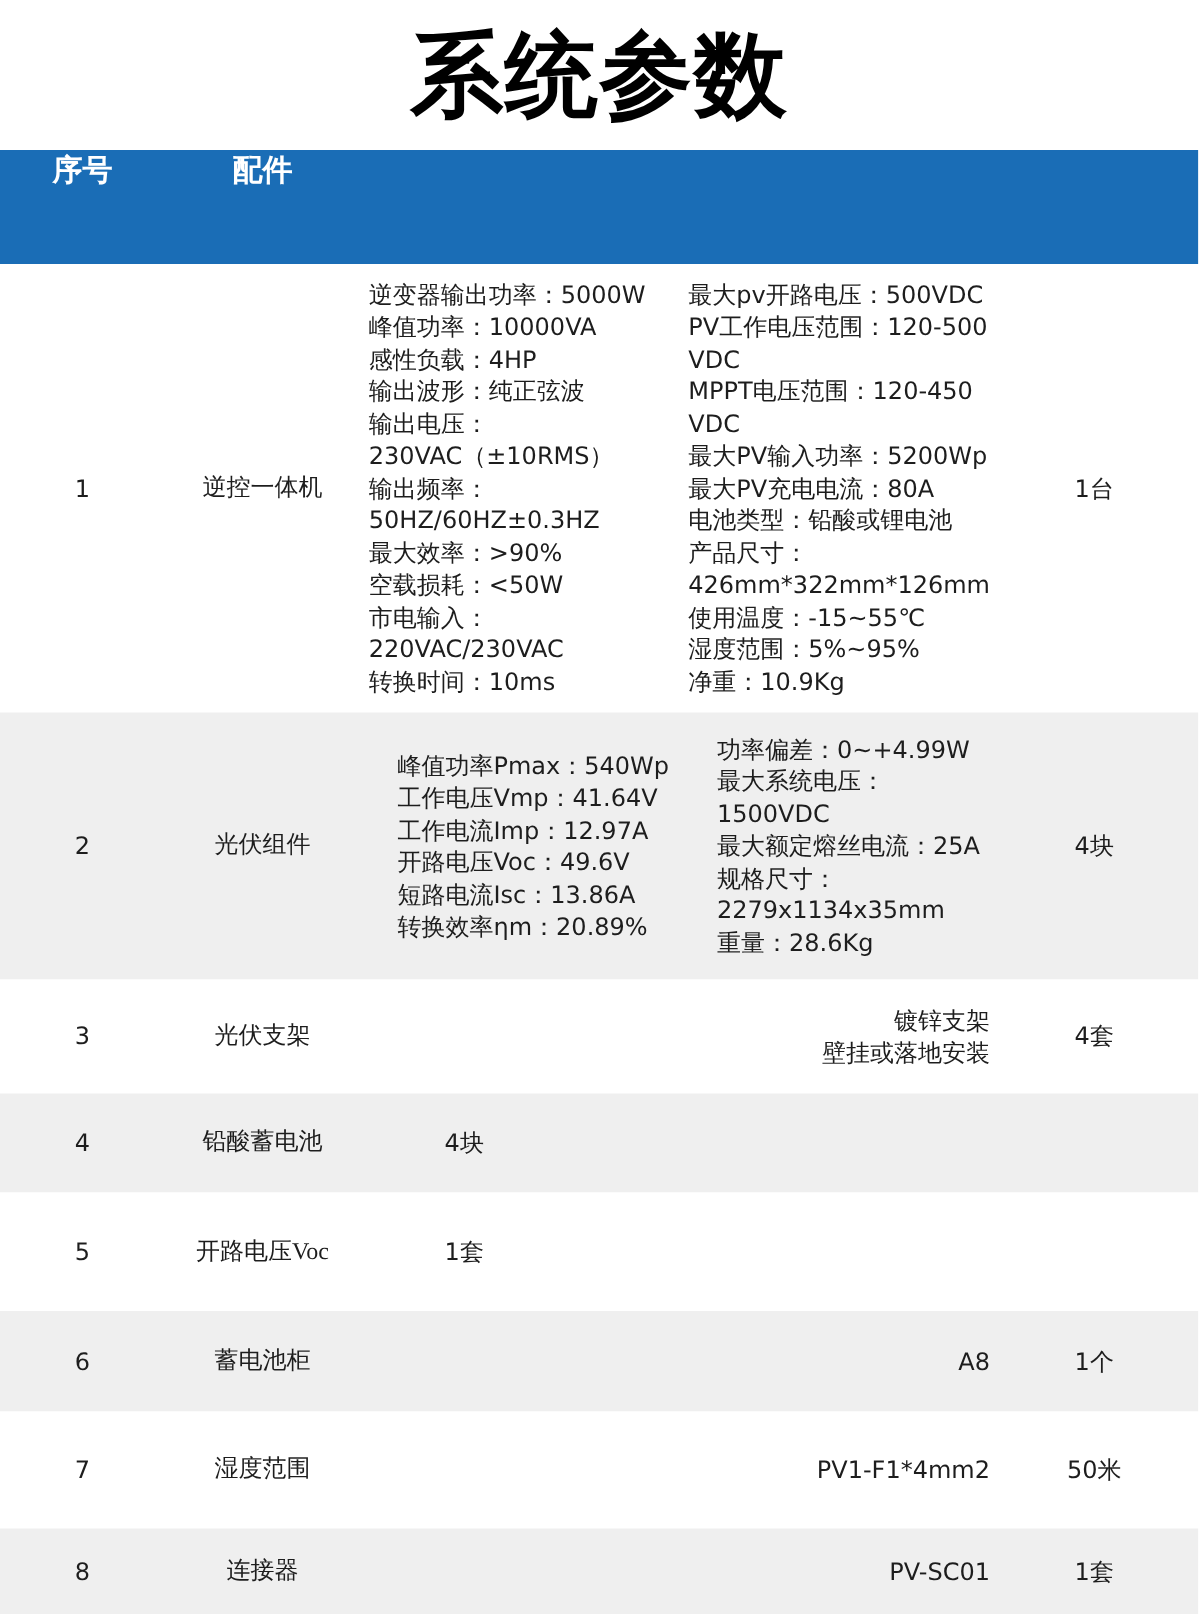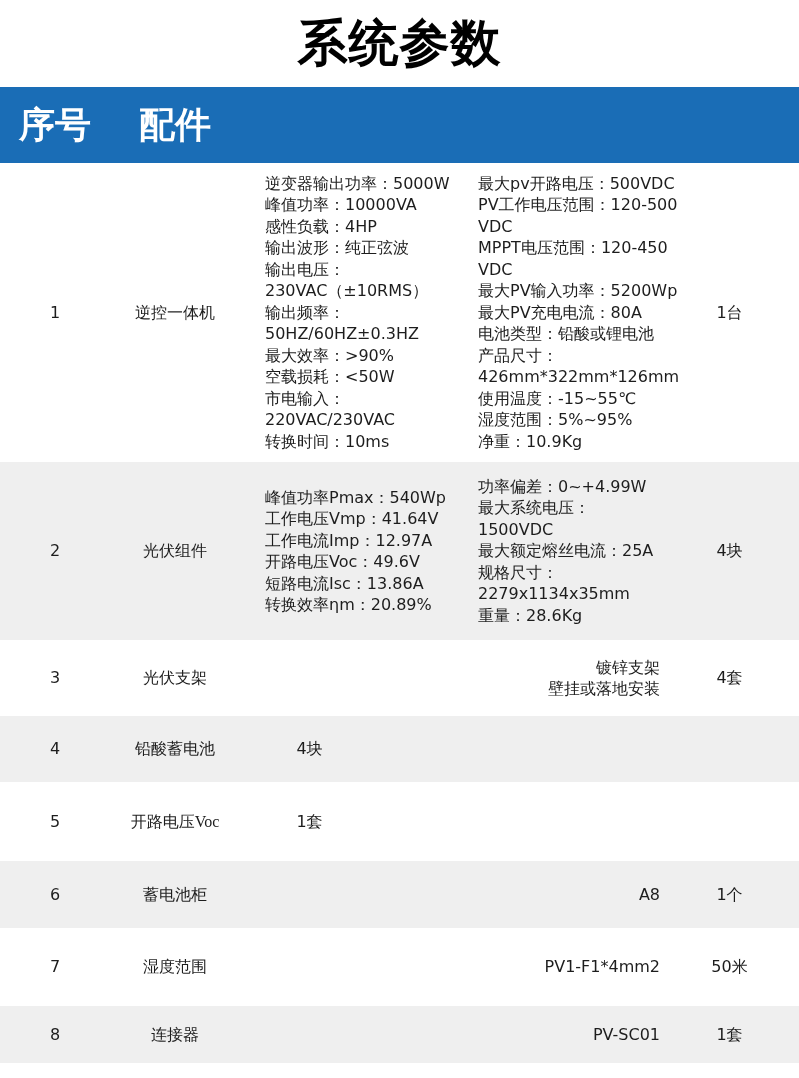--- a/index.html
+++ b/index.html
@@ -5,37 +5,36 @@
   * { box-sizing: border-box; margin: 0; padding: 0; }
   html, body { background: #ffffff; }
   body {
     width: 799px;
     font-family: "DejaVu Sans", "Liberation Sans", sans-serif;
     color: #1d1d1d;
   }
   .page { width: 799px; height: 1078px; background: #ffffff; overflow: hidden; }
 
   .title {
-    height: 87px;
+    height: 100px;
     display: flex;
     align-items: center;
     justify-content: center;
-    font-size: 50px;
+    font-size: 62px;
     font-weight: 800;
     color: #000000;
     letter-spacing: 1px;
   }
 
   .thead {
     height: 76px;
     background: #1a6db6;
     color: #ffffff;
     display: flex;
-    align-items: center;
-    font-size: 36px;
+    font-size: 20px;
     font-weight: bold;
   }
   .c1 { width: 110px; text-align: center; flex: 0 0 110px; }
   .c2 { width: 130px; text-align: center; flex: 0 0 130px; font-family: Liberation Serif, serif; }
   .c3 { width: 420px; flex: 0 0 420px; }
   .c4 { width: 139px; text-align: center; flex: 0 0 139px; }
   .thead .c3 { text-align: center; }
 
   .row {
     display: flex;
@@ -47,21 +46,21 @@
   .row.alt { background: #efefef; }
   .tbody .row:nth-child(1) { height: 299px; }
   .tbody .row:nth-child(2) { height: 178px; }
   .tbody .row:nth-child(3) { height: 76px; }
   .tbody .row:nth-child(4) { height: 66px; }
   .tbody .row:nth-child(5) { height: 79px; }
   .tbody .row:nth-child(6) { height: 67px; }
   .tbody .row:nth-child(7) { height: 78px; }
   .tbody .row:nth-child(8) { height: 57px; }
 
-  .spec-two { display: flex; align-items: center; padding-left: 25px; }
+  .spec-two { display: flex; align-items: center; padding-left: 25px; justify-content: flex-end; }
   .spec-left { flex: 0 0 213px; white-space: pre-wrap; text-align: left; }
   .spec-right { flex: 1 1 auto; white-space: pre-wrap; text-align: left; }
   .spec-center { text-align: right; white-space: pre-wrap; }
 </style>
 </head>
 <body>
 
 <div class="page">
   <div class="title">系统参数</div>
 

